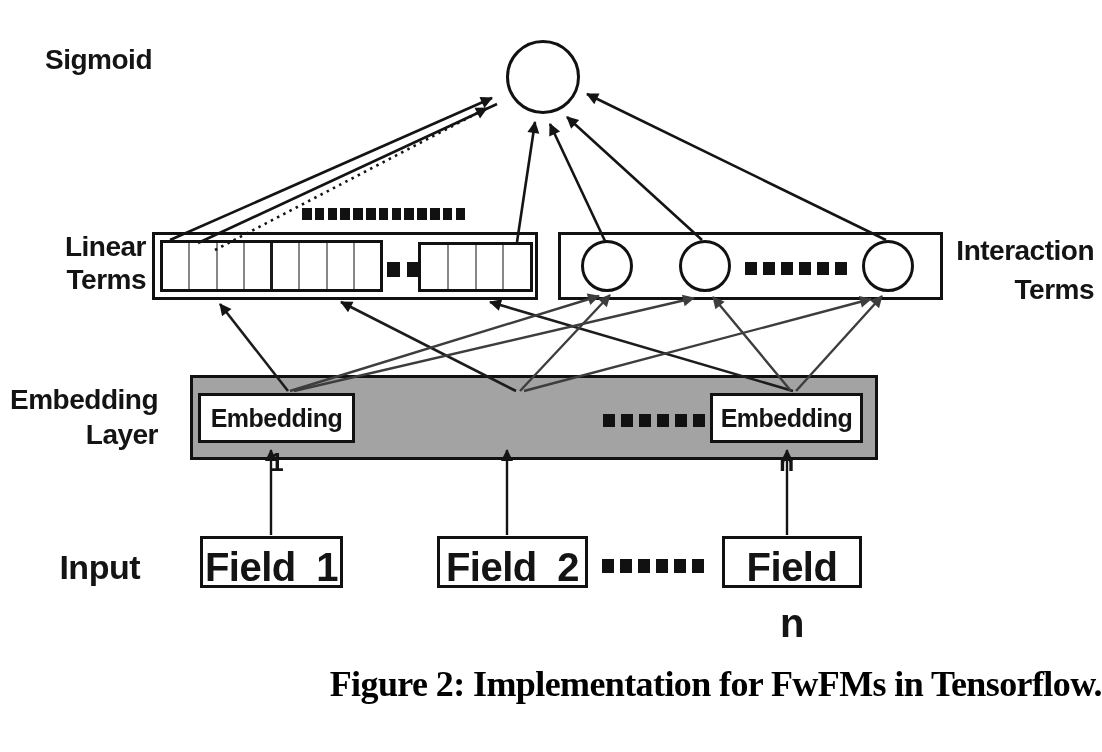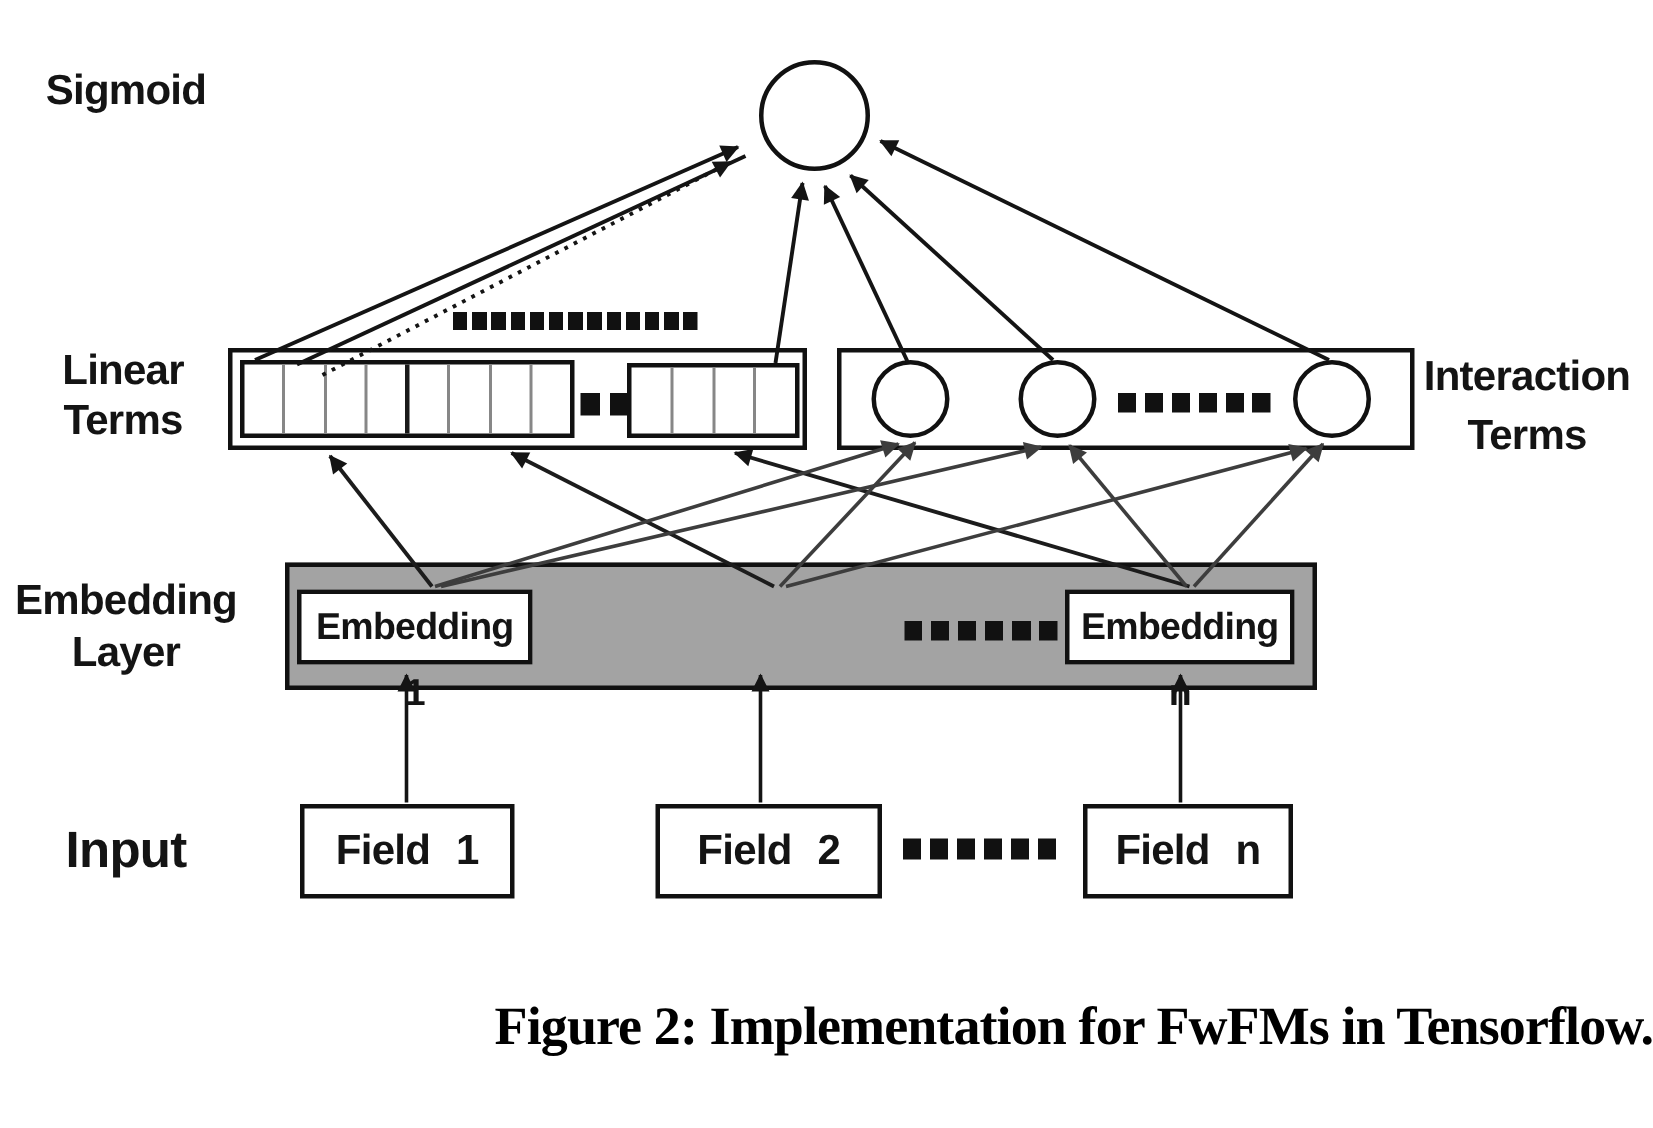--- a/index.html
+++ b/index.html
@@ -3,21 +3,21 @@
 <meta charset="utf-8">
 <style>
   html,body { margin:0; padding:0; background:#fff; }
   .canvas {
     position:relative; width:1102px; height:752px; background:#fff;
     font-family:"Liberation Sans", sans-serif; overflow:hidden; color:#141414;
   }
   .wires { position:absolute; left:0; top:0; z-index:10; pointer-events:none; }
 
   .lbl {
-    position:absolute; font-weight:bold; text-align:center;
+    position:absolute; font-weight:bold; text-align:right;
     letter-spacing:-0.5px; color:#141414; z-index:2;
   }
   .sigmoid-label     { left:16px;  top:40px;  width:136px; font-size:28px; line-height:39px; }
   .linear-label      { left:18px;  top:230px; width:128px; font-size:28px; line-height:33px; }
   .embedding-label   { left:10px;  top:382px; width:148px; font-size:28px; line-height:35px; }
   .input-label       { left:28px;  top:550px; width:112px; font-size:34px; line-height:34px; }
   .interaction-label { left:942px; top:231px; width:152px; font-size:28px; line-height:39px; }
 
   .sigmoid-circle {
     position:absolute; left:506px; top:40px; width:74px; height:74px;
@@ -72,22 +72,22 @@
   }
   .emb-1 { left:5px;   top:15px; width:157px; }
   .emb-2 { left:236px; top:15px; width:165px; }
   .emb-n { left:517px; top:15px; width:153px; }
   .emb-dots {
     position:absolute; left:410px; top:36px; width:102px; height:13px;
     background:repeating-linear-gradient(90deg,#111 0 12px,transparent 12px 18px);
   }
 
   .field {
-    position:absolute; top:536px; height:63px; border:3px solid #111; box-sizing:border-box;
-    background:#fff; font-weight:bold; font-size:28px; letter-spacing:-0.5px;
+    position:absolute; top:536px; height:52px; border:3px solid #111; box-sizing:border-box;
+    background:#fff; font-weight:bold; font-size:40px; letter-spacing:-0.5px;
     text-align:center; line-height:56px; word-spacing:10px; z-index:1;
   }
   .field-1 { left:200px; width:143px; }
   .field-2 { left:437px; width:151px; }
   .field-n { left:722px; width:140px; }
   .field-dots {
     left:602px; top:559px; width:108px; height:14px;
     background:repeating-linear-gradient(90deg,#111 0 12px,transparent 12px 18px);
   }
 

